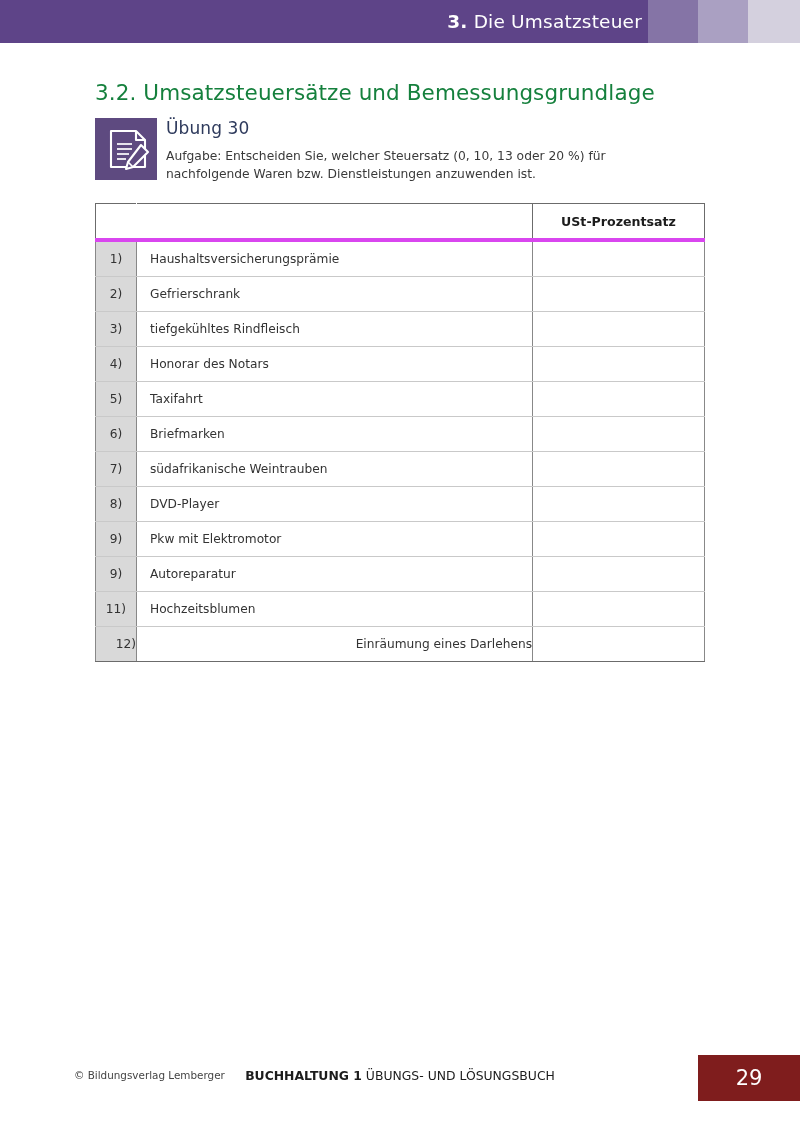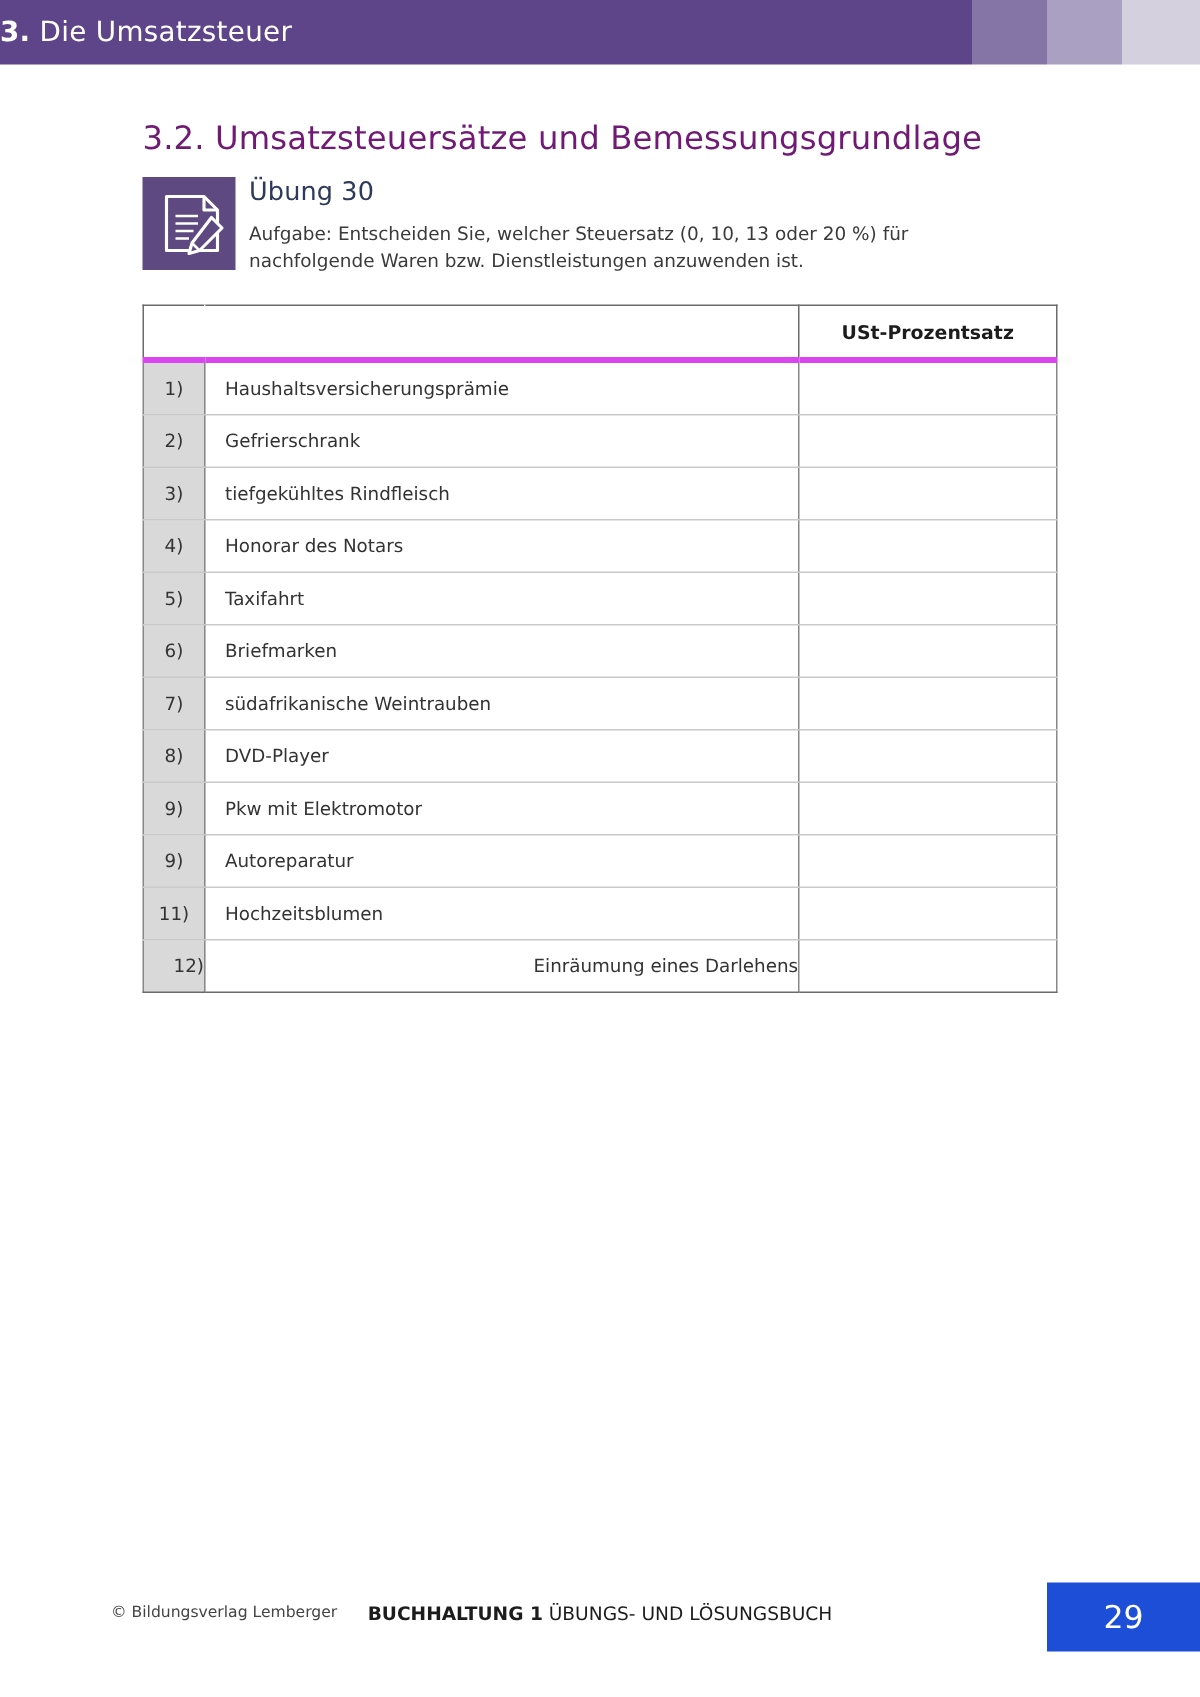--- a/index.html
+++ b/index.html
@@ -23,23 +23,23 @@
     top: 0;
     width: 800px;
     height: 43px;
     display: flex;
   }
   .header-main {
     flex: 0 0 648px;
     background: #5e4488;
     display: flex;
     align-items: center;
-    justify-content: flex-start;
+    justify-content: flex-end;
     box-sizing: border-box;
-    padding-right: 33px;
+    padding-right: 6px;
   }
   .header-title {
     color: #ffffff;
     font-size: 18.5px;
     letter-spacing: 0.2px;
     white-space: nowrap;
   }
   .header-title .hnum {
     font-weight: bold;
   }
@@ -55,21 +55,21 @@
     flex: 1 1 auto;
     background: #d4d0de;
   }
 
   
   .section-title {
     position: absolute;
     left: 95px;
     top: 80px;
     font-size: 21.5px;
-    color: #701a75;
+    color: #15803d;
     letter-spacing: 0.1px;
     white-space: nowrap;
   }
 
   
   .exercise-block {
     position: absolute;
     left: 95px;
     top: 118px;
     width: 610px;
@@ -213,21 +213,21 @@
   }
   .footer-center .fbold {
     font-weight: bold;
   }
   .footer-pagebox {
     position: absolute;
     left: 698px;
     top: 0;
     width: 102px;
     height: 46px;
-    background: #1d4ed8;
+    background: #7f1d1d;
     display: flex;
     align-items: center;
     justify-content: center;
   }
   .footer-pagenum {
     color: #ffffff;
     font-size: 21px;
   }
 </style>
 </head>

